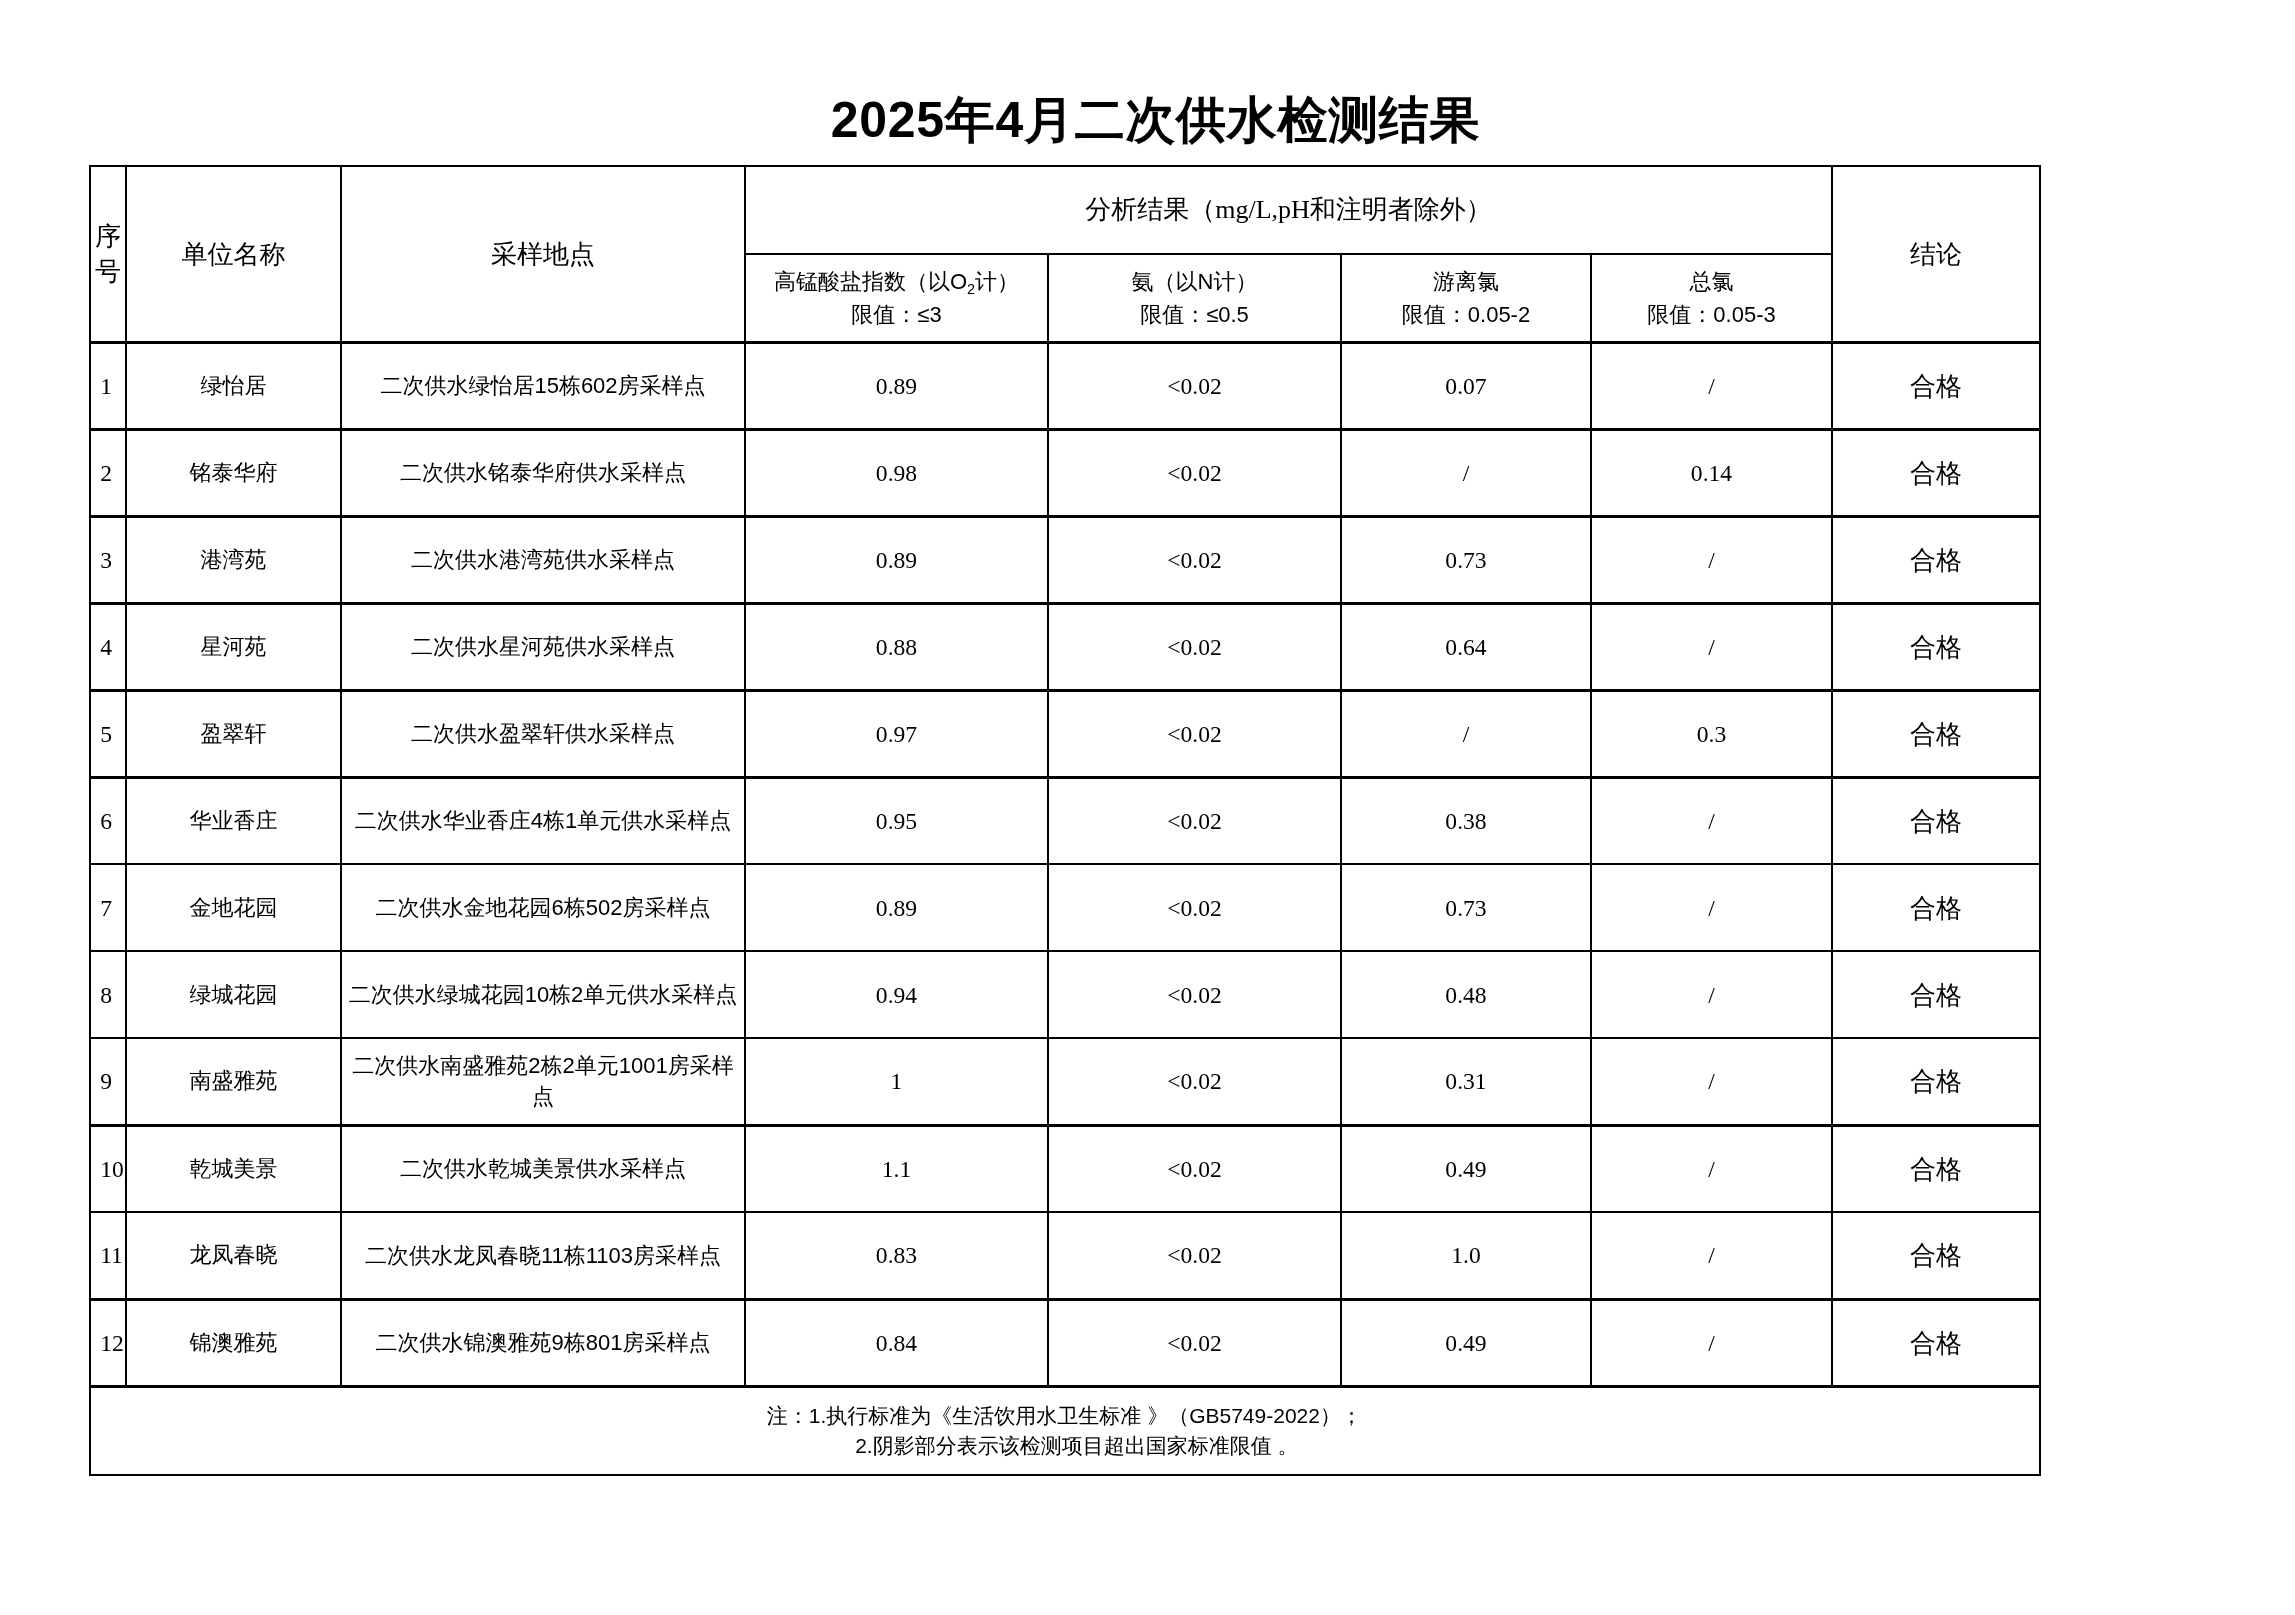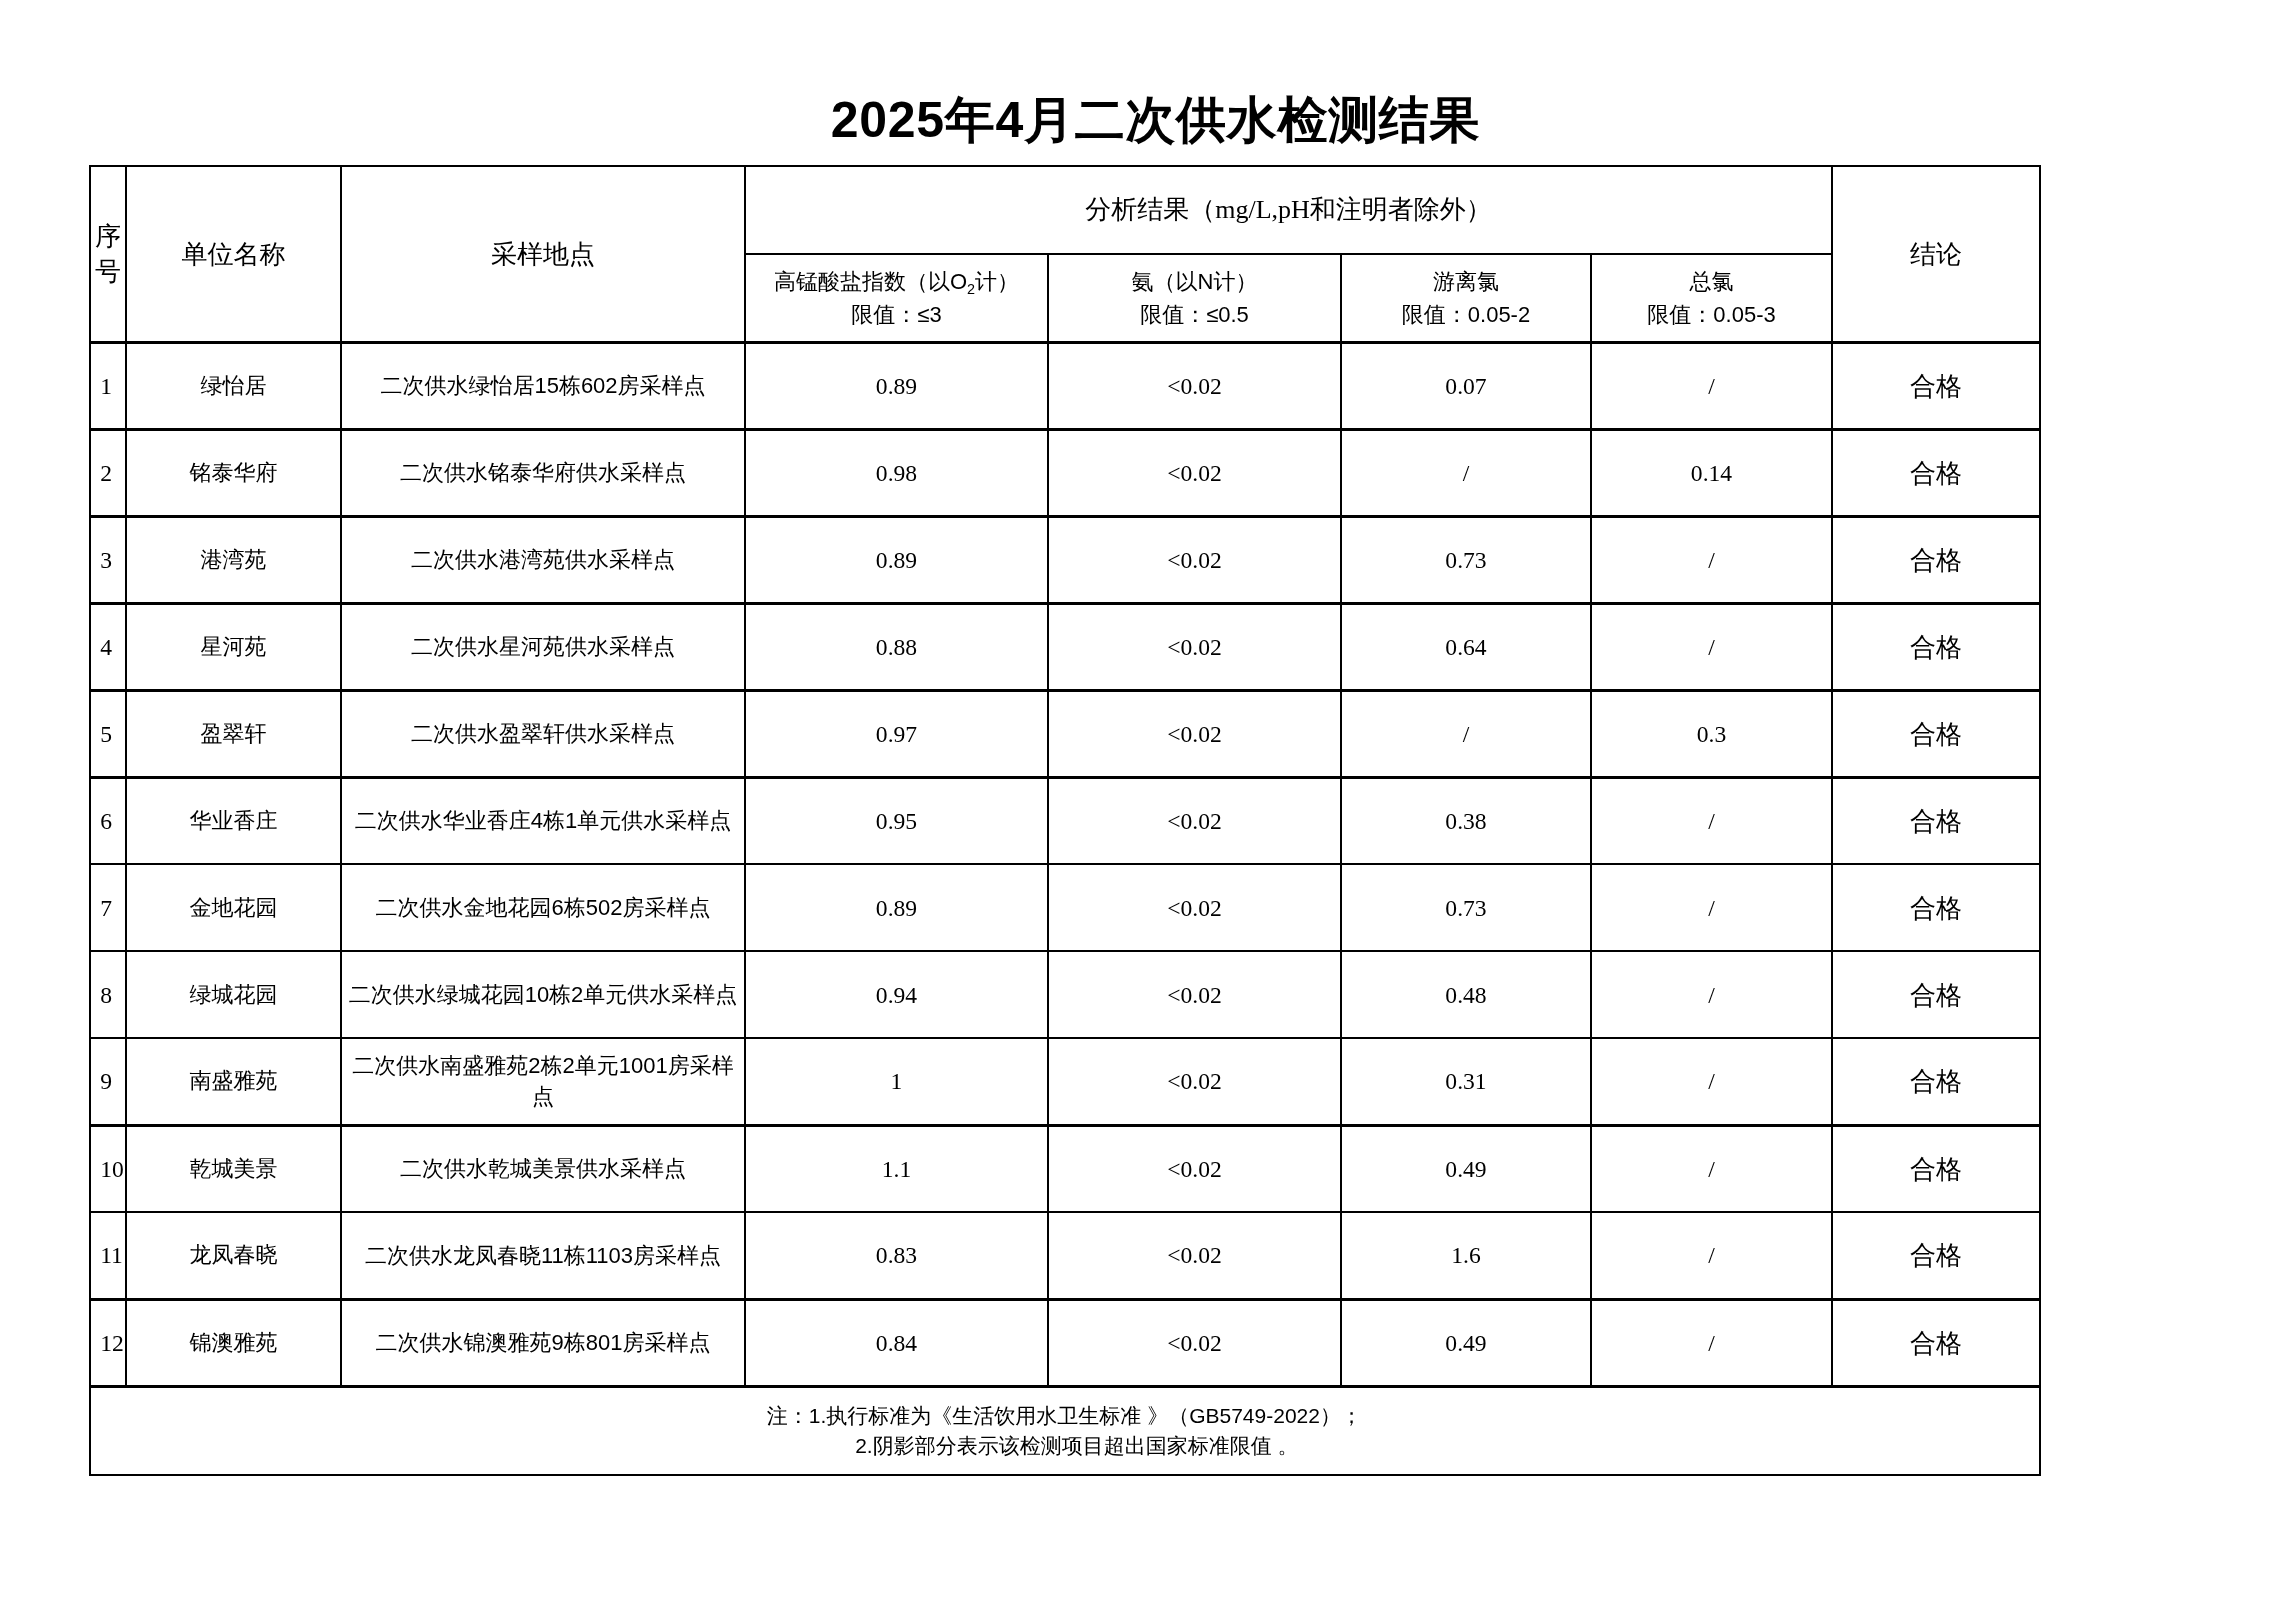--- a/index.html
+++ b/index.html
@@ -219,21 +219,21 @@
     <td>0.49</td>
     <td>/</td>
     <td class="conclusion">合格</td>
   </tr>
   <tr class="data-row">
     <td class="seq">11</td>
     <td class="name">龙凤春晓</td>
     <td class="site">二次供水龙凤春晓11栋1103房采样点</td>
     <td>0.83</td>
     <td>&lt;0.02</td>
-    <td>1.6</td>
+    <td>1.0</td>
     <td>/</td>
     <td class="conclusion">合格</td>
   </tr>
   <tr class="data-row thick-top">
     <td class="seq">12</td>
     <td class="name">锦澳雅苑</td>
     <td class="site">二次供水锦澳雅苑9栋801房采样点</td>
     <td>0.84</td>
     <td>&lt;0.02</td>
     <td>0.49</td>

